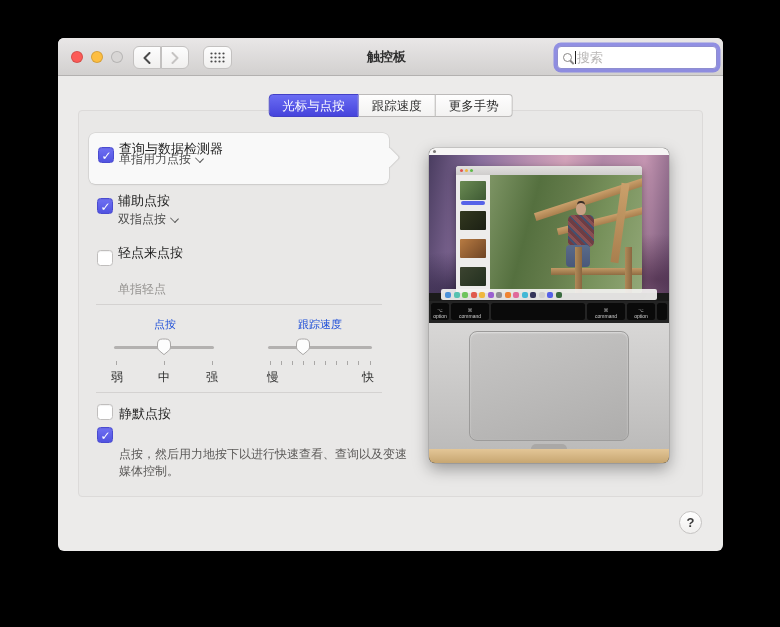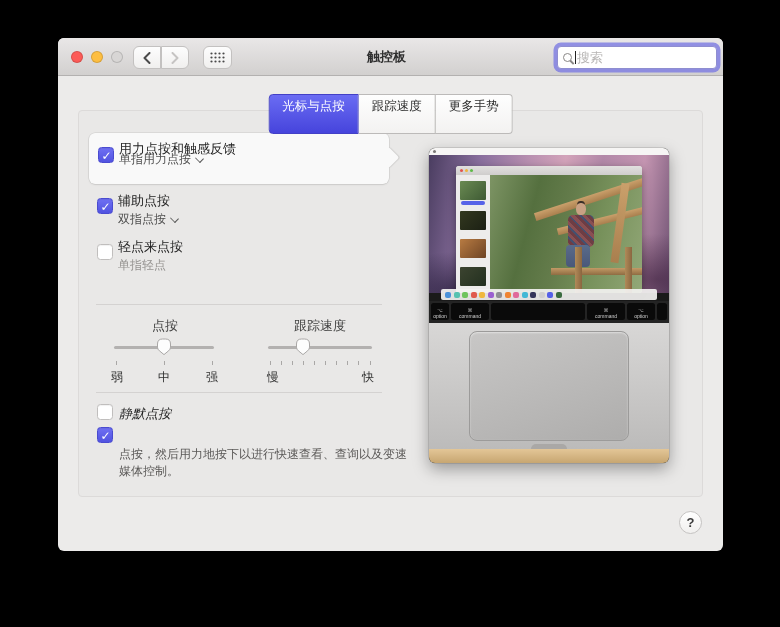--- a/index.html
+++ b/index.html
@@ -32,21 +32,21 @@
                  background:#fff; border:1px solid #8f8ed0; border-radius:4px;
                  box-shadow:0 0 0 3.5px rgba(124,122,226,.8); display:flex; align-items:center; padding:0 5px; }
   .mag { width:9px; height:9px; border:1.5px solid #8a8887; border-radius:50%; position:relative; flex:none; }
   .mag::after { content:""; position:absolute; width:1.5px; height:5px; background:#8a8887;
                 left:7px; top:6px; transform:rotate(-45deg); }
   .caret { width:1px; height:13px; background:#222; margin-left:3px; flex:none; }
   .search-ph { font-size:13px; color:#b7b5b4; margin-left:1px; white-space:nowrap; overflow:hidden; }
 
   
   .tabs { position:absolute; top:56px; left:50%; transform:translateX(-50%); display:flex; height:23px; z-index:3; }
-  .tab { height:40px; line-height:22px; padding:0 13px; font-size:12.5px; color:#2f2f2f;
+  .tab { height:23px; line-height:22px; padding:0 13px; font-size:12.5px; color:#2f2f2f;
          background:linear-gradient(#fefefe,#f3f2f1); border:1px solid #bcbab9; border-left-width:0; }
   .tab:first-child { border-radius:4px 0 0 4px; border-left-width:1px; }
   .tab:last-child { border-radius:0 4px 4px 0; }
   .tab.selected { background:linear-gradient(#6a6cf3,#4644dc); color:#fff; border-color:#4340c6; }
 
   
   .content-box { position:absolute; left:20px; top:72px; width:625px; height:387px;
                  background:#e9e8e7; border:1px solid #dcdad9; border-radius:4px; }
 
   
@@ -57,29 +57,29 @@
               background:#f9f9f9; transform:rotate(45deg); border-radius:2px;
               box-shadow:1px -1px 1px rgba(0,0,0,.10); }
   .opt-row { position:absolute; left:10px; width:300px; height:40px; }
   .checkbox { position:absolute; width:16px; height:16px; border-radius:3.5px;
               background:#fff; border:1px solid #c0bebd; box-shadow:inset 0 1px 1px rgba(0,0,0,.06); }
   .checkbox.checked { background:linear-gradient(#6f70f3,#5153e0); border-color:#4a4bd0; }
   .checkbox.checked::after { content:"✓"; position:absolute; left:2.5px; top:0.5px;
               color:#fff; font-size:12px; font-weight:bold; }
   .opt-title { position:absolute; left:30px; top:0; font-size:13px; color:#1f1f1f; white-space:nowrap; }
   .opt-sub { position:absolute; left:30px; top:19px; font-size:12px; color:#4f4f4f; white-space:nowrap; }
-  .opt-sub.dim { color:#969492; }
+  .opt-sub.dim { color:#969492;margin-top:18px; }
   .chev { display:inline-block; width:7px; height:7px; margin-left:5px; position:relative; top:-2px; }
   .chev::before { content:""; position:absolute; left:0; top:1px; width:6px; height:6px;
                   border-right:1.5px solid #555; border-bottom:1.5px solid #555; transform:rotate(45deg) scale(1,.8); }
 
   .divider { position:absolute; height:1px; background:#d4d2d1; left:17px; width:286px; }
 
   
-  .slider-label { position:absolute; top:206px; font-size:13px; color:#404040; text-align:center; }
+  .slider-label { position:absolute; top:206px; font-size:11px; color:#1d4ed8; text-align:center; }
   .slider { position:absolute; top:226px; height:22px; }
   .slider .track { position:absolute; left:0; right:0; top:9px; height:3px; background:#b3b1b0; border-radius:2px; }
   .slider .thumb { position:absolute; top:1px; width:16px; height:18px; margin-left:-8px; }
   .ticks { position:absolute; top:250px; height:5px; }
   .tick { position:absolute; width:1px; height:4px; background:#a9a7a6; }
   .tick-label { position:absolute; top:258px; font-size:12px; color:#2f2f2f; transform:translateX(-50%); white-space:nowrap; }
 
   
   .toggle-label { position:absolute; font-size:13px; color:#1f1f1f; white-space:nowrap; }
   .desc { position:absolute; left:40px; top:335px; width:290px; font-size:12px; line-height:17px; color:#5a5857; }
@@ -219,35 +219,35 @@
       <div class="tab selected">光标与点按</div>
       <div class="tab">跟踪速度</div>
       <div class="tab">更多手势</div>
     </div>
 
     <div class="content-box">
 
       <div class="row-card">
         <div class="pointer"></div>
         <span class="checkbox checked" style="left:9px; top:14px;"></span>
-        <span class="opt-title" style="top:7px;">用力点按和触感反馈</span>
+        <span class="opt-title" style="top:7px;">查询与数据检测器</span>
         <span class="opt-sub" style="top:18px;">
           <span>单指用力点按</span><span class="chev"></span>
         </span>
       </div>
 
       <div class="opt-row" style="top:81px;">
         <span class="checkbox checked" style="left:8px; top:6px;"></span>
         <span class="opt-title" style="left:29px;">辅助点按</span>
         <span class="opt-sub" style="left:29px;">
           <span>双指点按</span><span class="chev"></span>
         </span>
       </div>
 
-      <div class="opt-row" style="top:127px;">
+      <div class="opt-row" style="top:133px;">
         <span class="checkbox" style="left:8px; top:6px;"></span>
         <span class="opt-title" style="left:29px;">轻点来点按</span>
         <span class="opt-sub dim" style="left:29px;">单指轻点</span>
       </div>
 
       <div class="divider" style="top:193px;"></div>
 
       <span class="slider-label" style="left:36px; width:100px;">点按</span>
       <div class="slider" style="left:35px; width:100px;">
         <div class="track"></div>
@@ -286,21 +286,21 @@
           <span class="tick" style="left:76.2%;"></span>
           <span class="tick" style="left:86.8%;"></span>
         <span class="tick" style="left:98%;"></span>
       </div>
       <span class="tick-label" style="left:194px;">慢</span>
       <span class="tick-label" style="left:289px;">快</span>
 
       <div class="divider" style="top:281px;"></div>
 
       <span class="checkbox" style="left:18px; top:293px;"></span>
-      <span class="toggle-label" style="left:40px; top:294px;font-style:italic;">静默点按</span>
+      <span class="toggle-label" style="left:40px; top:294px;">静默点按</span>
 
       <span class="checkbox checked" style="left:18px; top:316px;"></span>
       <div class="desc">点按，然后用力地按下以进行快速查看、查询以及变速媒体控制。</div>
 
       <div class="preview">
         <div class="pv-menubar">
             <i></i>
           </div>
         <div class="pv-desktop">
           <div class="pv-win">

